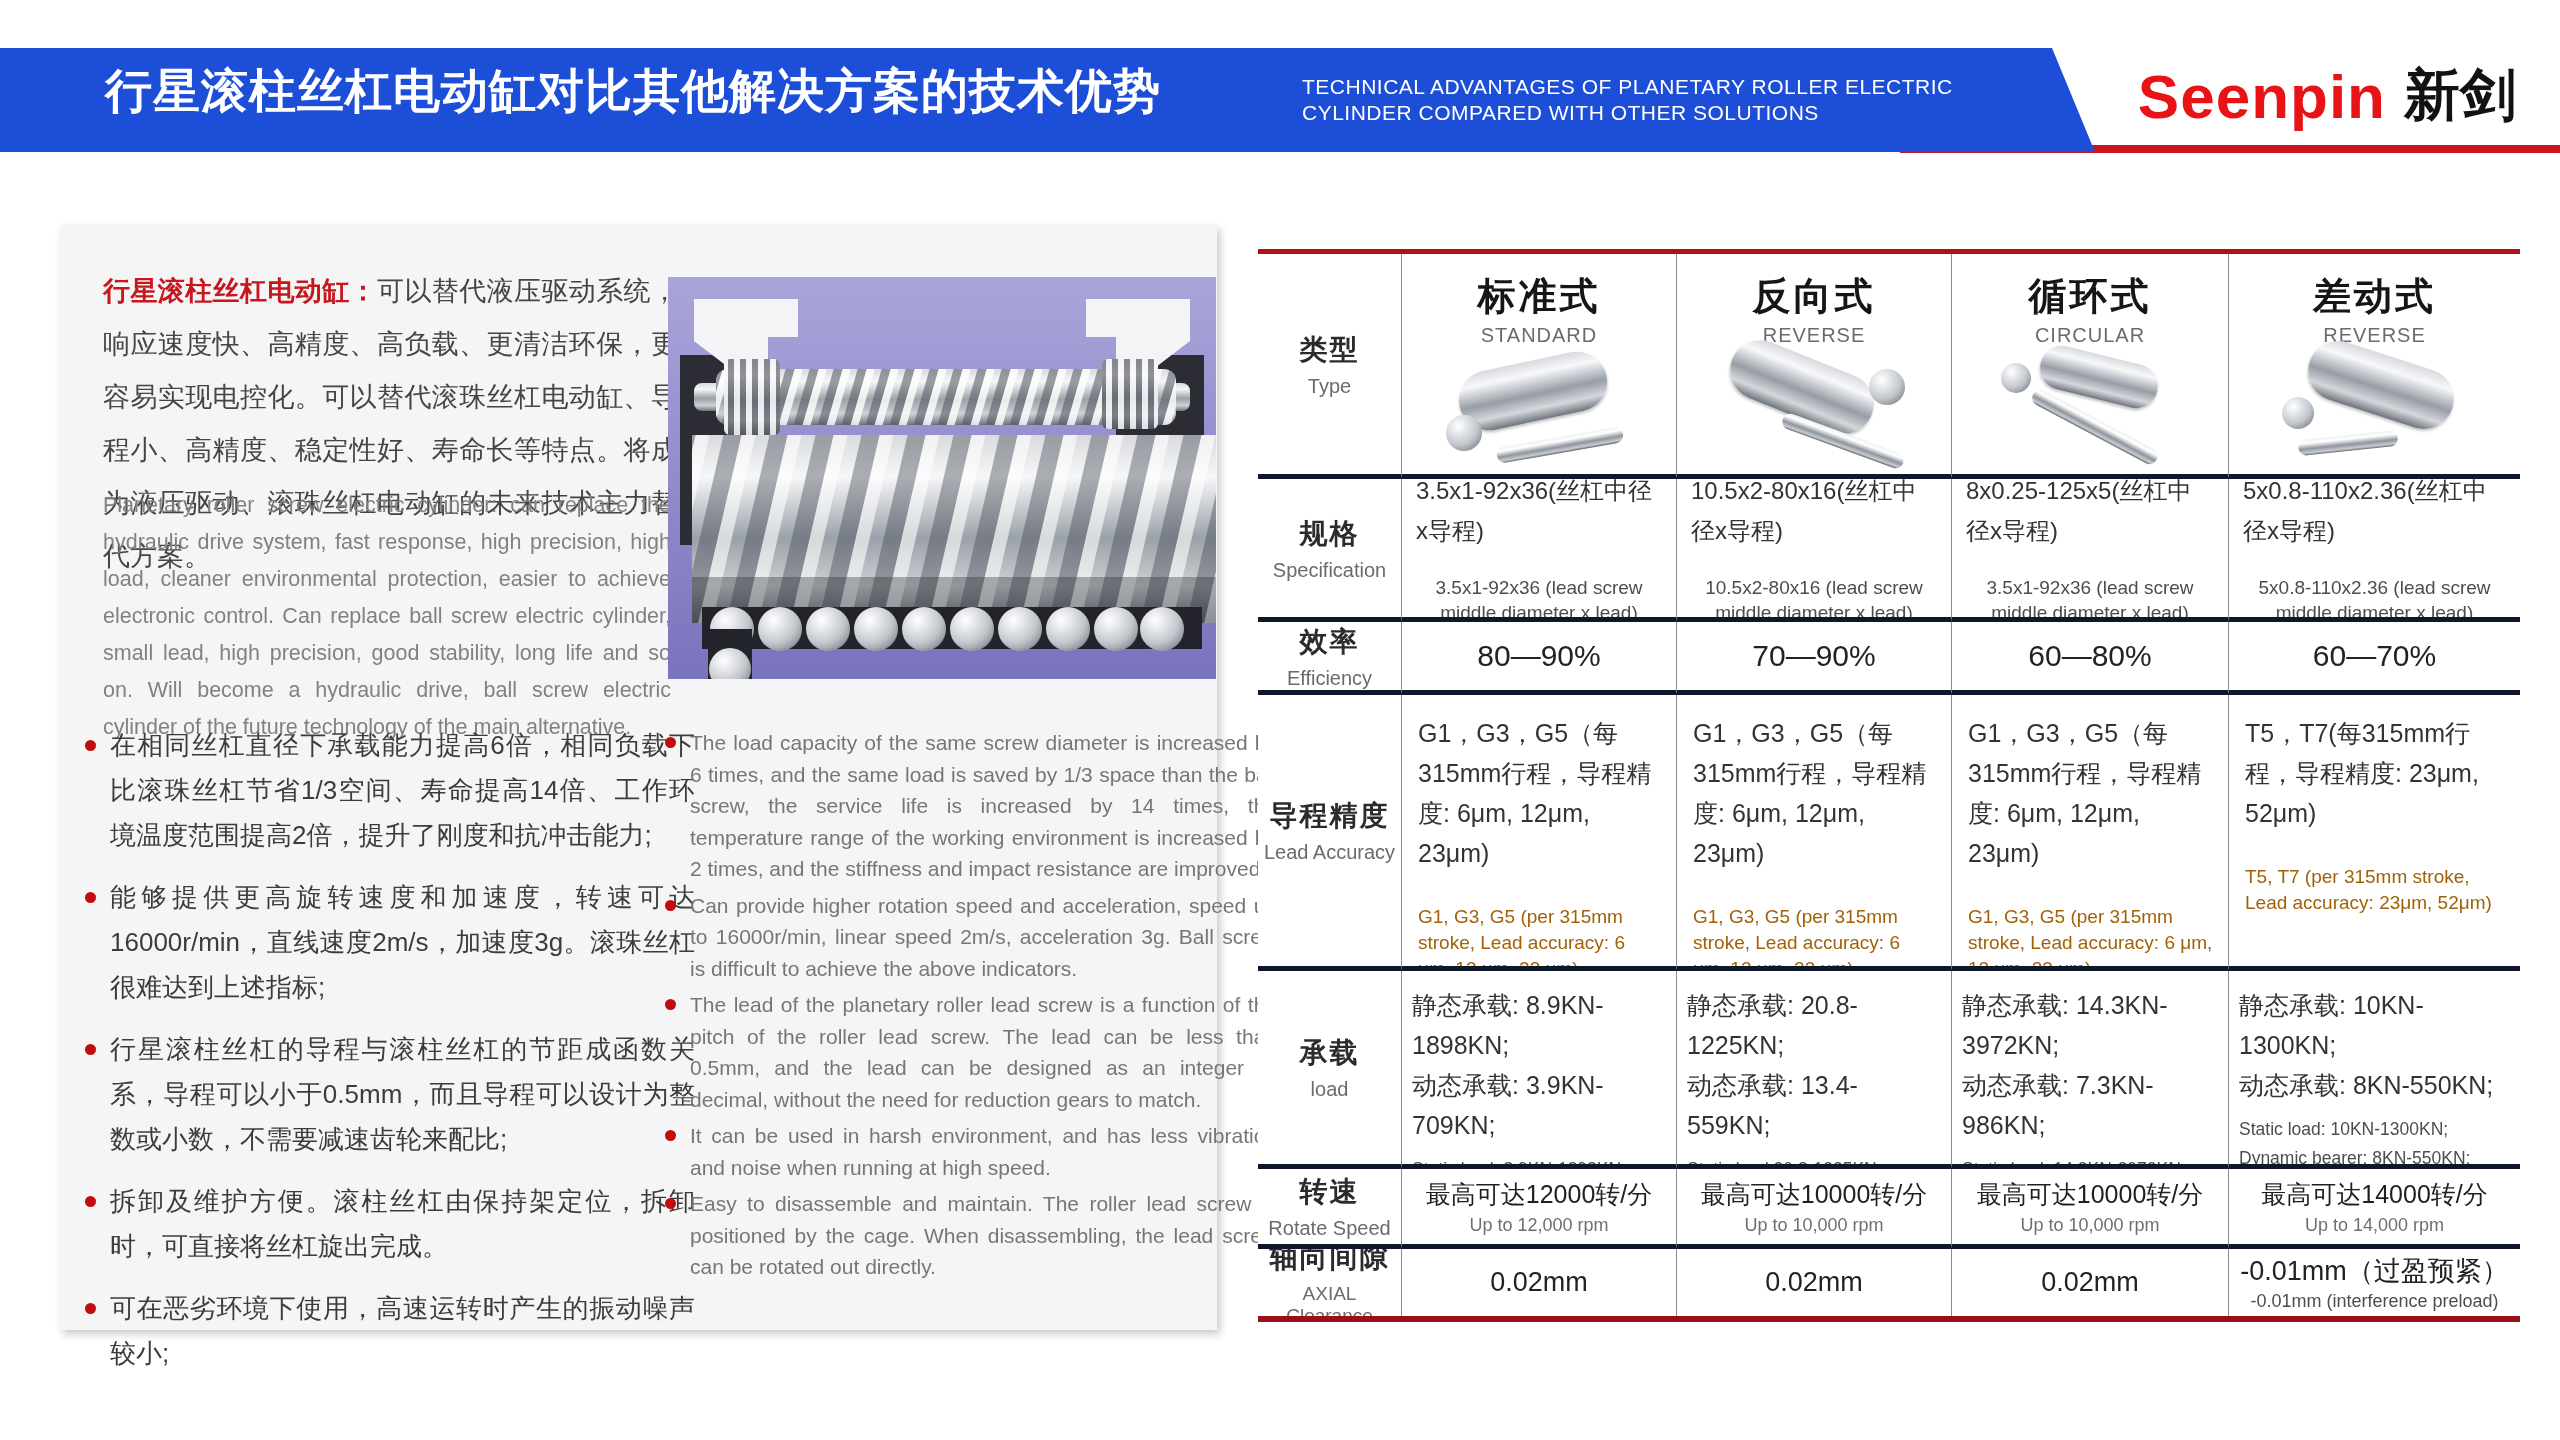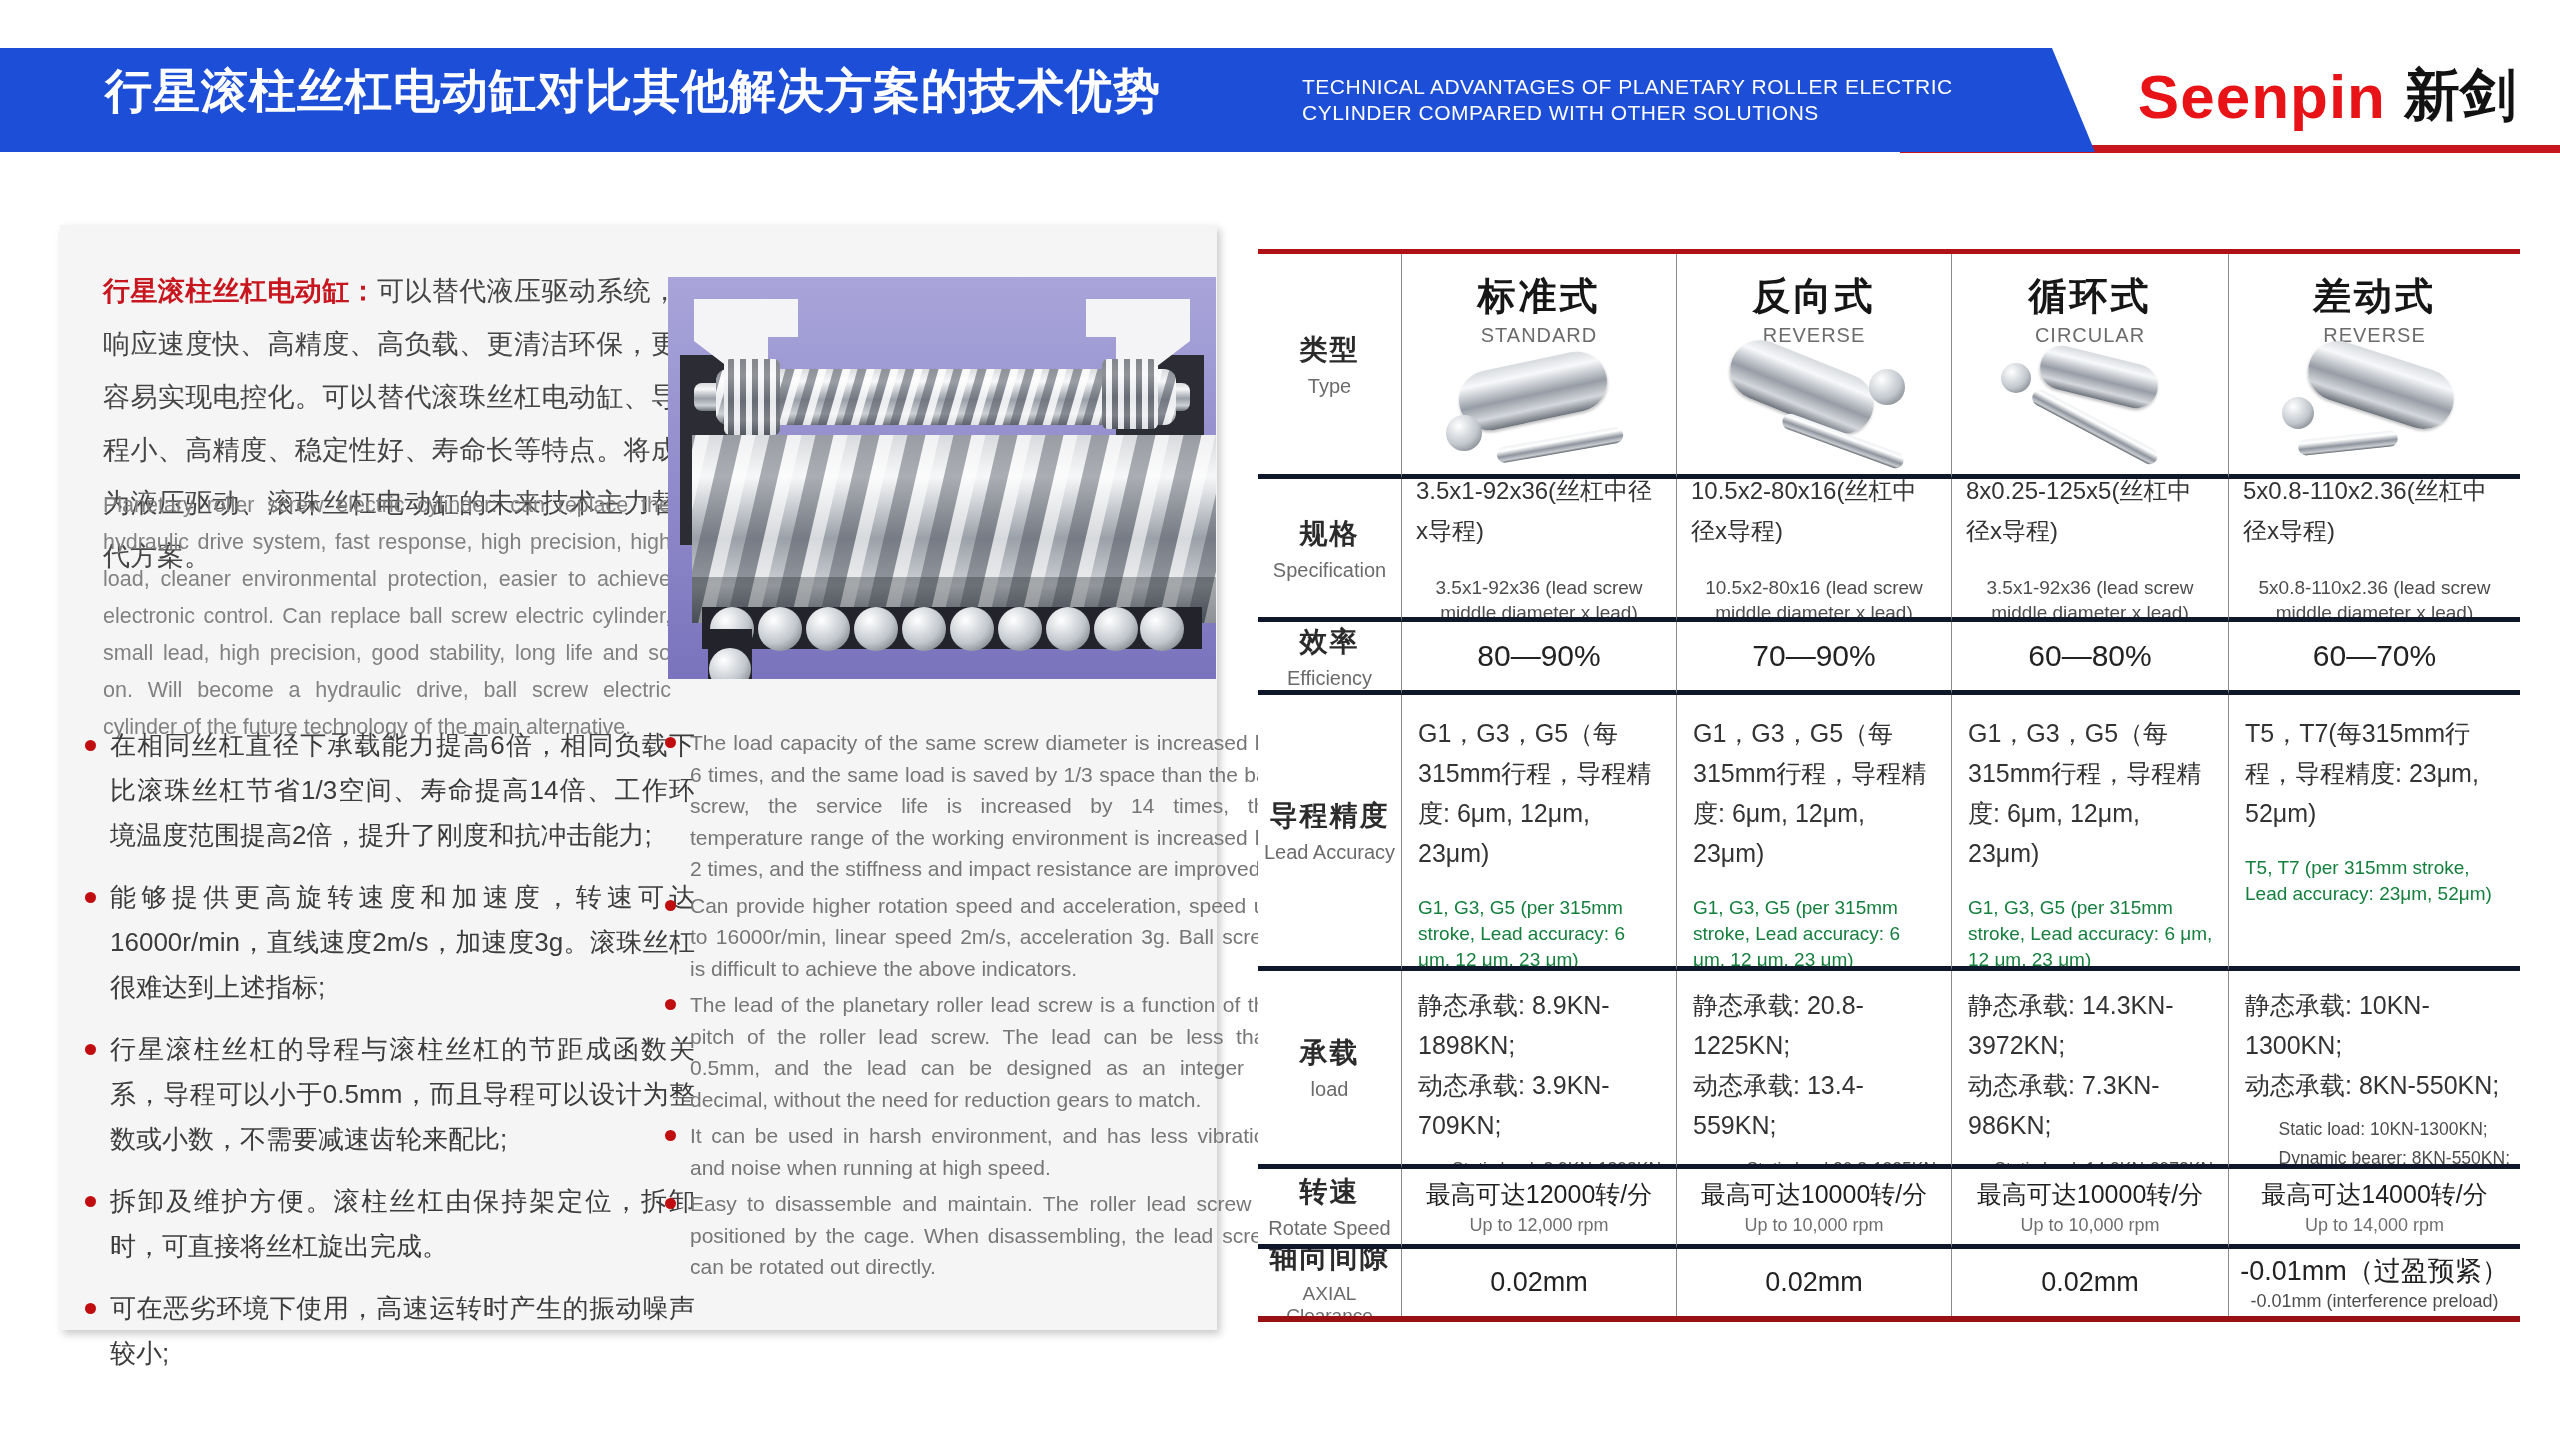--- a/index.html
+++ b/index.html
@@ -58,22 +58,22 @@
   .cell.nb{border-bottom:none;}
   .rl-cn{font-size:28px;font-weight:bold;color:#2b2b2b;letter-spacing:2px;}
   .rl-en{font-size:20px;color:#6b6b6b;margin-top:6px;text-align:center;}
   .t-cn{font-size:38px;font-weight:bold;color:#161616;letter-spacing:3px;margin-top:8px;}
   .t-en{font-size:20px;color:#6b6b6b;letter-spacing:1px;margin-top:2px;}
   .spec .s-cn{font-size:24px;color:#333;line-height:40px;align-self:flex-start;padding:0 14px;}
   .spec .s-en{font-size:19px;color:#4d4d4d;line-height:25px;text-align:center;margin-top:24px;padding:0 4px;}
   .eff{font-size:30px;color:#222;}
   .lead-cell{justify-content:flex-start;align-items:flex-start;padding:18px 14px 0 16px;}
   .l-cn{font-size:25px;color:#333;line-height:40px;}
-  .l-en{font-size:19px;color:#15803d;line-height:26px;margin-top:22px;}
-  .load-cell{justify-content:flex-start;align-items:flex-end;padding:14px 10px 0 16px;}
+  .l-en{font-size:19px;color:#a16207;line-height:26px;margin-top:31px;}
+  .load-cell{justify-content:flex-start;align-items:flex-start;padding:14px 10px 0 10px;}
   .ld-cn{font-size:25px;color:#333;line-height:40px;}
   .ld-en{font-size:17.5px;color:#4d4d4d;line-height:29px;margin-top:10px;}
   .sp-cn{font-size:25px;color:#1f1f1f;}
   .sp-en{font-size:18px;color:#6f6f6f;margin-top:4px;}
   .ax{font-size:27px;color:#222;}
   .ax-en{font-size:18px;color:#4d4d4d;margin-top:2px;}
   
   .p-img{position:relative;width:190px;height:112px;margin-top:6px;}
   .cyl,.rod,.flange{position:absolute;}
   .cyl{

